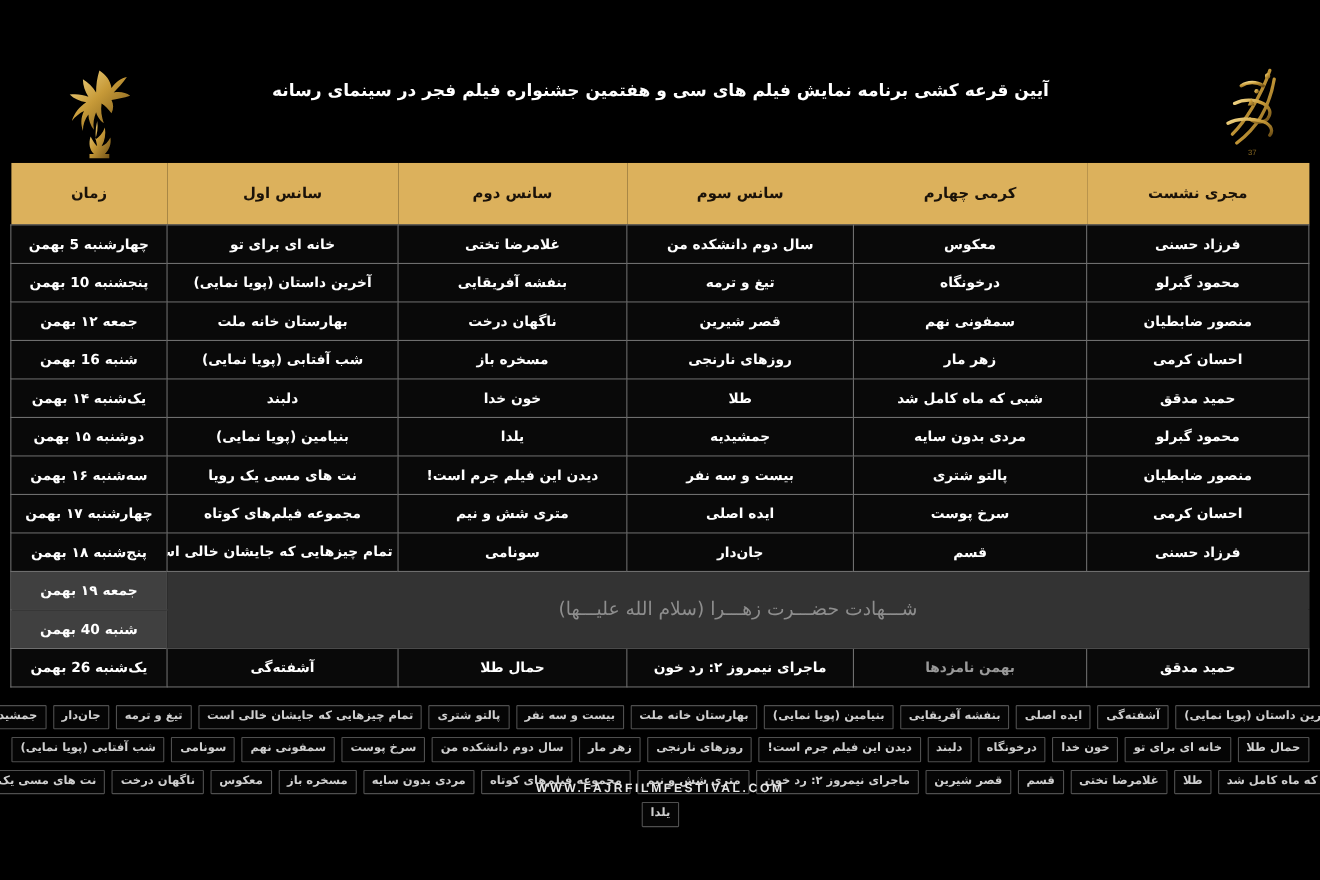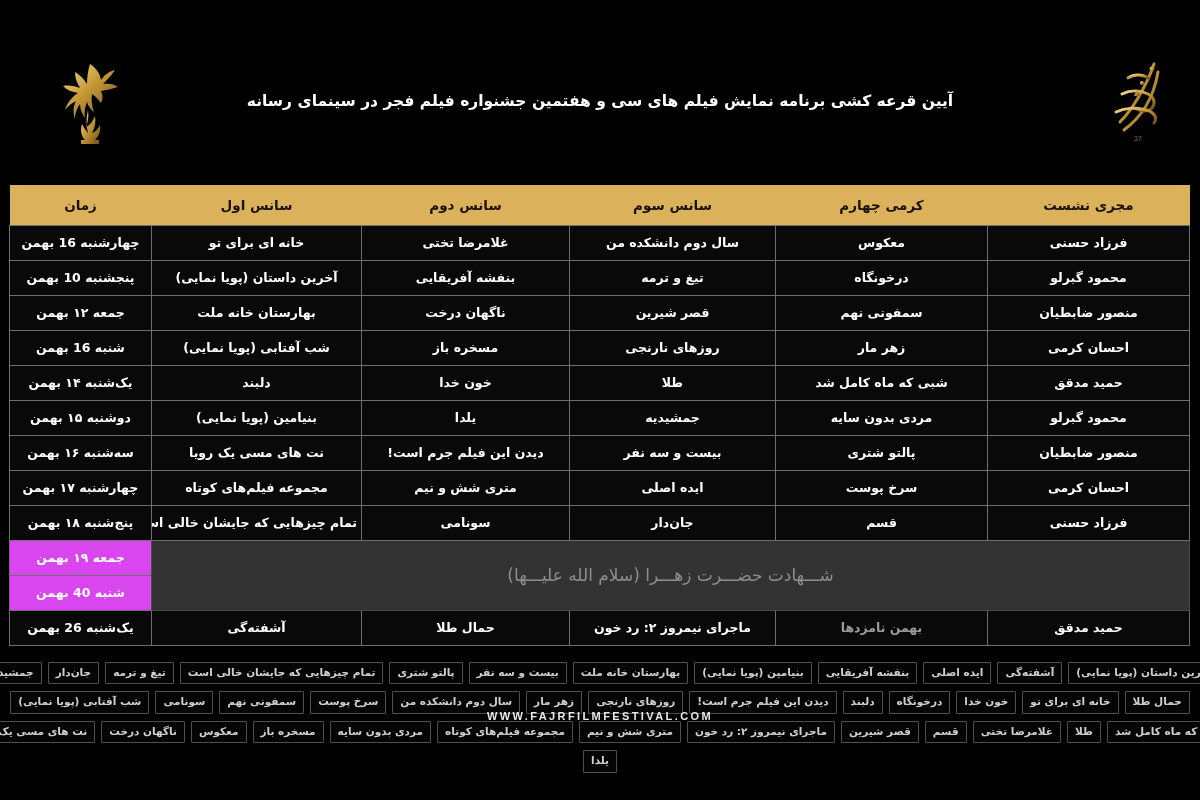--- a/index.html
+++ b/index.html
@@ -14,21 +14,21 @@
 
   body {
     font-family: "DejaVu Sans", "Liberation Sans", sans-serif;
     color: #ffffff;
     position: relative;
   }
 
   
   .header {
     position: relative;
-    height: 185px;
+    height: 148px;
     background: #000;
     display: flex;
     align-items: center;
     justify-content: center;
   }
 
   .logo-left {
     position: absolute;
     left: 55px;
     top: 58px;
@@ -64,21 +64,21 @@
     width: 1180px;
     border-collapse: collapse;
     table-layout: fixed;
   }
 
   table.schedule th {
     background: #dcb15c;
     color: #1a1209;
     font-size: 13.5px;
     font-weight: bold;
-    height: 40px;
+    height: 56px;
     vertical-align: middle;
     text-align: center;
     border: none;
   }
 
   table.schedule td {
     background: #090909;
     height: 35px;
     text-align: center;
     vertical-align: middle;
@@ -125,21 +125,21 @@
     color: #8e8e8e;
     font-size: 17px;
     font-weight: normal;
     letter-spacing: 0.5px;
     height: 35px;
     border: 1px solid #4a4a4a;
   }
 
   tr.event-row td.cell-time,
   tr.event-row2 td.cell-time {
-    background: #d946ef;
+    background: #404040;
   }
 
   
   .tag-cloud {
     margin-top: 16px;
     padding: 0 40px;
     display: flex;
     flex-direction: column;
     align-items: center;
     gap: 7px;
@@ -254,21 +254,21 @@
       </tr>
     </thead>
     <tbody>
 
       <tr>
         <td class="cell-host">فرزاد حسنی</td>
         <td class="cell-film">معکوس</td>
         <td class="cell-film">سال دوم دانشکده من</td>
         <td class="cell-film">غلامرضا تختی</td>
         <td class="cell-film">خانه ای برای تو</td>
-        <td class="cell-time">چهارشنبه 16 بهمن</td>
+        <td class="cell-time">چهارشنبه 5 بهمن</td>
       </tr>
 
       <tr>
         <td class="cell-host">محمود گبرلو</td>
         <td class="cell-film">درخونگاه</td>
         <td class="cell-film">تیغ و ترمه</td>
         <td class="cell-film">بنفشه آفریقایی</td>
         <td class="cell-film">آخرین داستان (پویا نمایی)</td>
         <td class="cell-time">پنجشنبه 10 بهمن</td>
       </tr>

